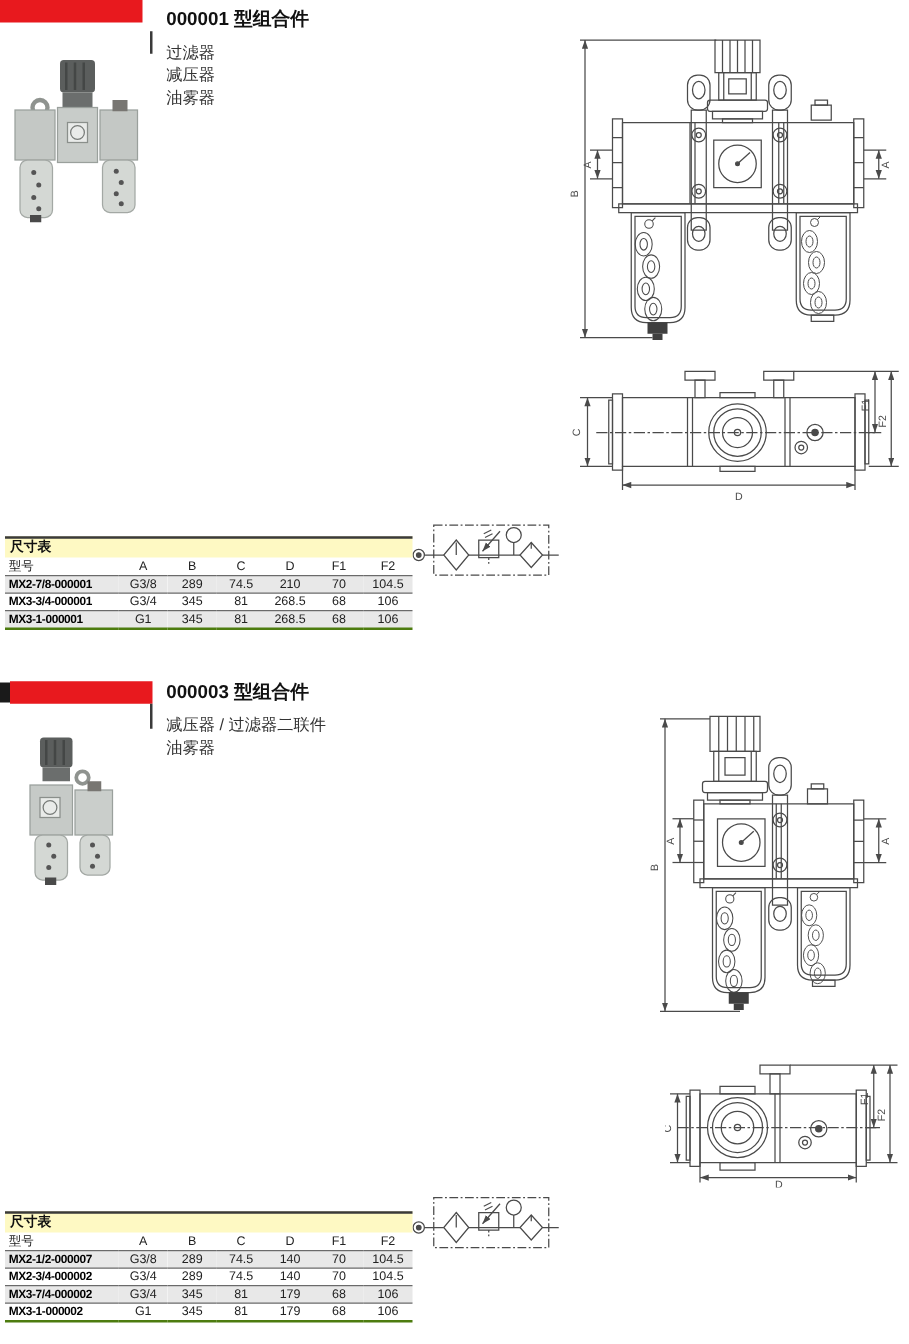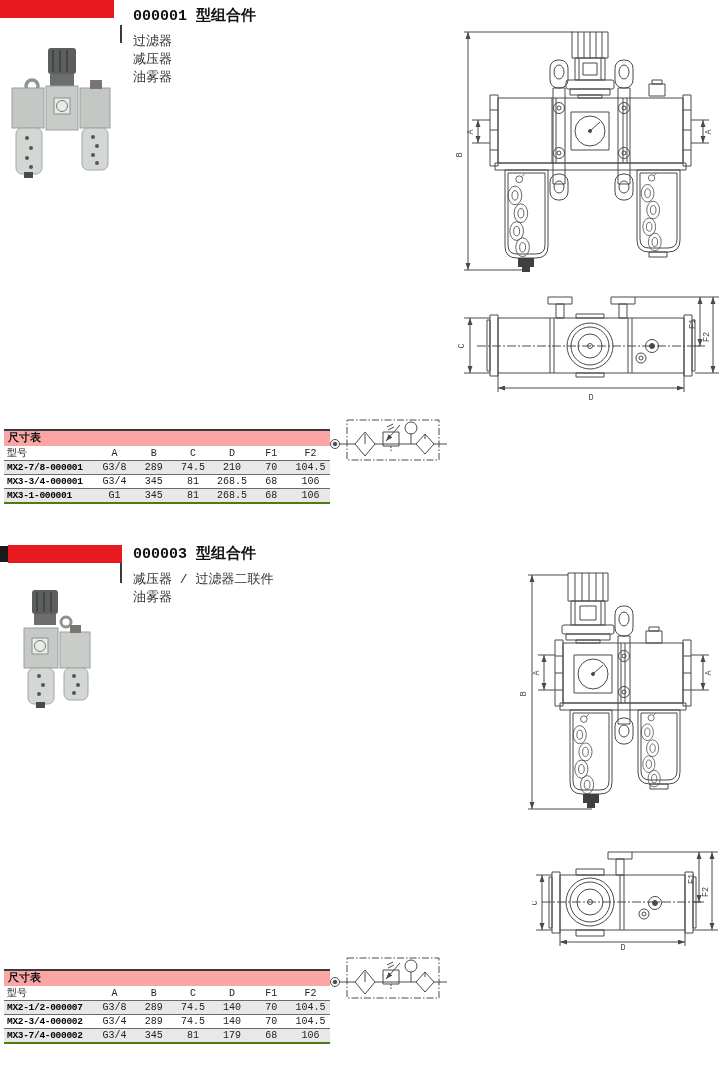--- a/index.html
+++ b/index.html
@@ -1,26 +1,26 @@
 <!DOCTYPE html>
 <html><head>
 <meta charset="utf-8">
 <style>
   html,body{margin:0;padding:0;background:#fff;}
   .page{position:relative;width:727px;height:1075px;background:#ffffff;overflow:hidden;
-        font-family:Liberation Mono, monospace;color:#222;}
+        font-family:Liberation Sans, sans-serif;color:#222;}
   
   .banner-black{position:absolute;width:8px;height:16px;background:#1a1a1a;}
   .banner-red{position:absolute;width:114px;height:18px;background:#e8191e;}
   .vline{position:absolute;width:2px;background:#3a3a3a;}
   .sec-title{position:absolute;font-size:15px;font-weight:bold;color:#111;white-space:nowrap;}
   .sec-desc{position:absolute;font-size:13px;color:#333;line-height:18px;white-space:nowrap;}
   
   .dim-table{position:absolute;width:326px;}
-  .tbl-caption{border-top:2px solid #3a3a3a;background:#fca5a5;font-size:11px;font-weight:bold;
+  .tbl-caption{border-top:2px solid #3a3a3a;background:#fef9c3;font-size:11px;font-weight:bold;
                color:#111;height:15px;line-height:15px;padding-left:4px;}
   table{border-collapse:collapse;width:100%;table-layout:fixed;border-bottom:2px solid #4d7c0f;}
   th,td{font-size:10px;height:13px;padding:0;text-align:center;color:#222;font-weight:normal;
         overflow:hidden;white-space:nowrap;}
   thead tr{background:#ffffff;}
   tbody tr{border-top:1px solid #6a6a6a;}
   tbody tr:nth-child(odd){background:#e8e8e8;}
   .col-model{width:88px;text-align:left;padding-left:3px;}
   tbody td.col-model{font-weight:bold;color:#000;font-size:9.5px;letter-spacing:-0.3px;}
   
@@ -515,17 +515,26 @@
           </tr>
           <tr>
             <td class="col-model">MX3-7/4-000002</td>
             <td>G3/4</td>
             <td>345</td>
             <td>81</td>
             <td>179</td>
             <td>68</td>
             <td>106</td>
           </tr>
+          <tr>
+            <td class="col-model">MX3-1-000002</td>
+            <td>G1</td>
+            <td>345</td>
+            <td>81</td>
+            <td>179</td>
+            <td>68</td>
+            <td>106</td>
+          </tr>
         </tbody>
     </table>
   </div>
 
 </div>
 
 </body></html>

